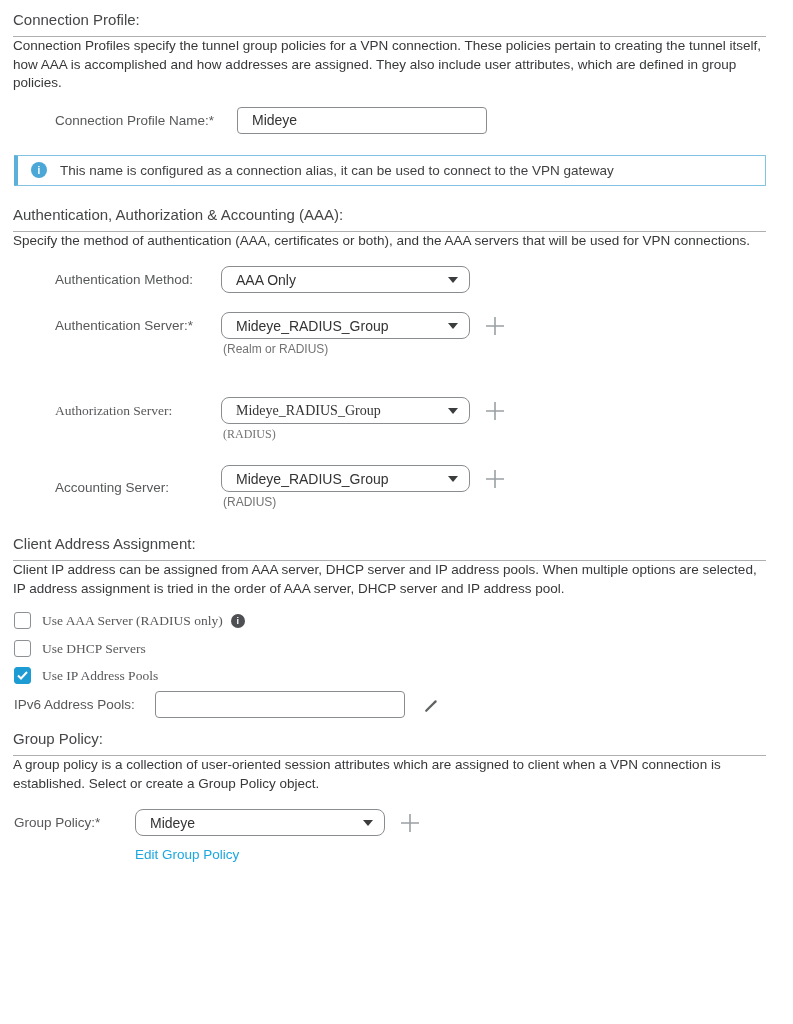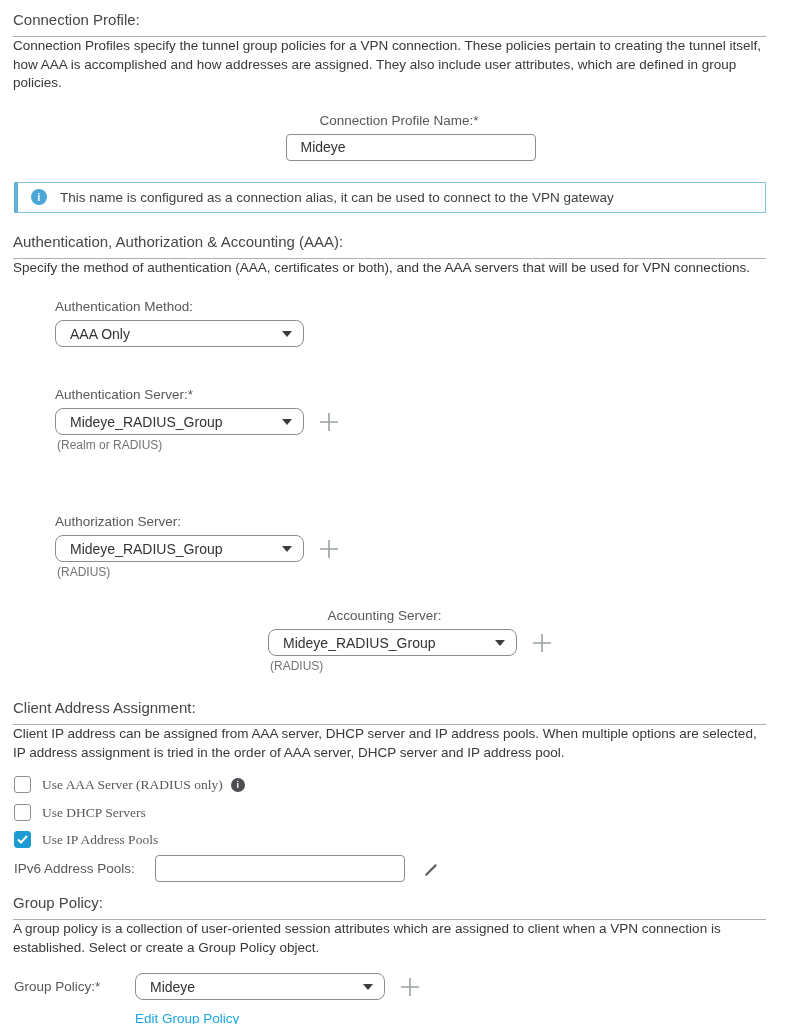--- a/index.html
+++ b/index.html
@@ -23,21 +23,21 @@
   .desc {
     font-size: 13.5px; line-height: 18.5px; color: #37383a;
   }
 
   
   .form-row { display: flex; align-items: flex-start; }
   .row-center { align-items: center; }
   .flabel {
     font-size: 13.5px; color: #57585a; line-height: 27px; white-space: nowrap;
   }
-  .indent-55 { padding-left: 42px; flex-direction: column; }
+  .indent-55 { padding-left: 42px; }
   .indent-14 { padding-left: 1px; }
 
   .text-input {
     width: 250px; height: 27px;
     border: 1px solid #8a8d8f; border-radius: 4px;
     font-family: "Liberation Sans", sans-serif;
     font-size: 14px; color: #333; padding: 0 10px 0 14px;
     outline: none; background: #fff;
   }
 
@@ -112,22 +112,22 @@
   .link {
     margin-top: 11px; margin-left: 122px;
     font-size: 13.5px; color: #1ba7e0; cursor: pointer; text-decoration: none;
     align-self: flex-start;
   }
 
   
   .mt-name { margin-top: 14px; }
   .mt-aaa-title { margin-top: 21px; }
   .mt-row1 { margin-top: 16px; }
-  .mt-row2 { margin-top: 34px; }
-  .mt-row3 { margin-top: 56px; }
+  .mt-row2 { margin-top: 19px; }
+  .mt-row3 { margin-top: 41px; font-family: Liberation Serif, serif; }
   .mt-row4 { margin-top: 23px; align-items: center; }
   .mt-client-title { margin-top: 27px; }
   .mt-cb1 { margin-top: 14px; }
   .mt-cb2 { margin-top: 11px; }
   .mt-cb3 { margin-top: 10px; }
   .mt-ipv4 { margin-top: 9px; }
   .mt-ipv6 { margin-top: 7px; }
   .mt-gp-title { margin-top: 13px; }
   .mt-gp-row { margin-top: 16px; }
 

